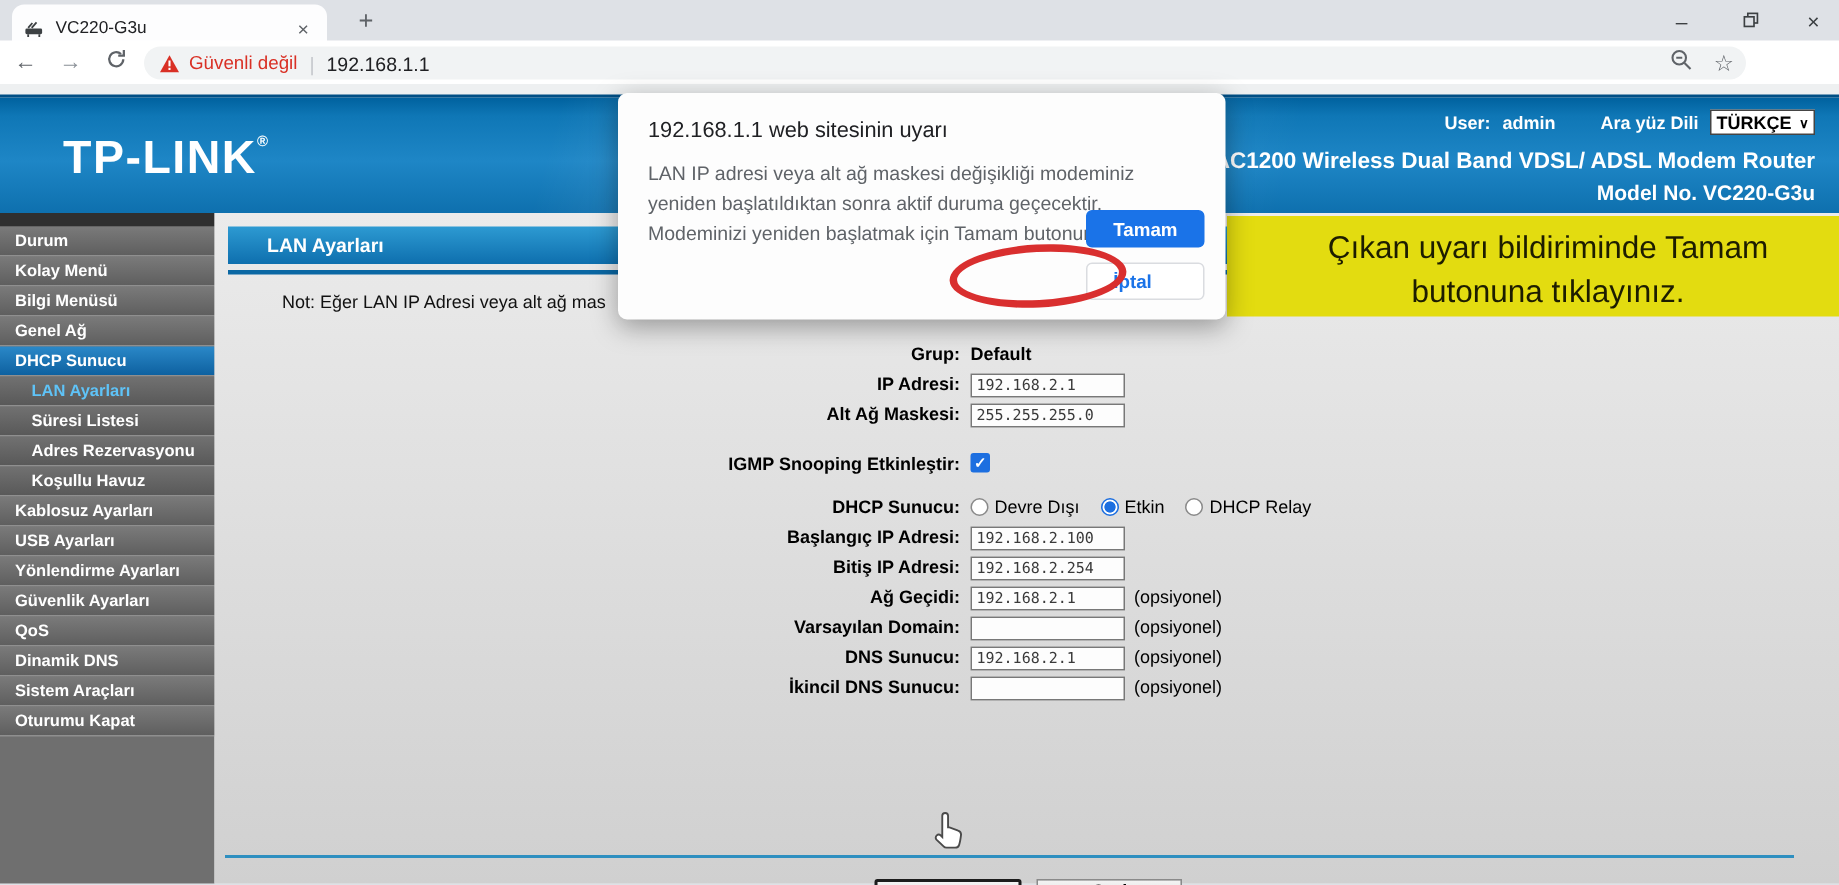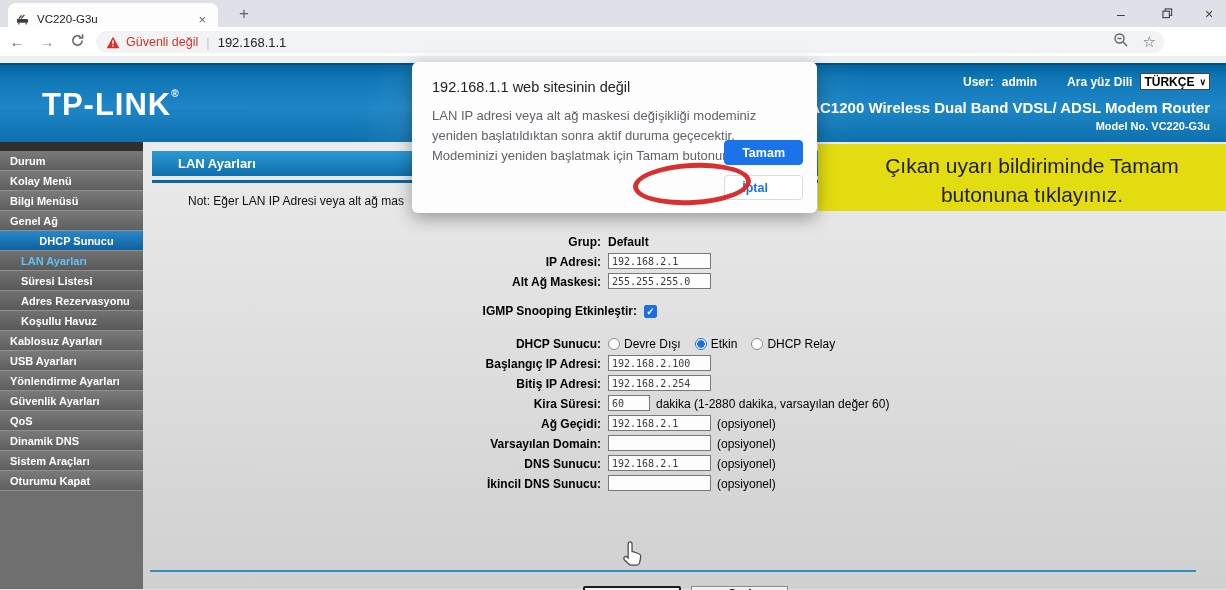--- a/index.html
+++ b/index.html
@@ -44,45 +44,45 @@
     background:linear-gradient(105deg, transparent 30%, rgba(255,255,255,.10) 38%, transparent 46%,
       rgba(255,255,255,.07) 60%, transparent 70%); }
   .logo { position:absolute; left:42px; top:22px; color:#fff; font-size:31px; font-weight:bold;
     letter-spacing:1px; }
   .logo sup { font-size:10px; vertical-align:18px; }
   .hdr-user { position:absolute; right:16px; top:8px; color:#fff; font-size:12px; font-weight:bold;
     display:flex; align-items:center; gap:8px; z-index:2; }
   .lang-select { background:#fff; color:#000; border:1px solid #444; font-size:12px; font-weight:bold;
     padding:0 3px; height:17px; display:flex; align-items:center; gap:5px; }
   .hdr-product { position:absolute; right:16px; top:34px; color:#fff; font-size:15px; font-weight:bold; z-index:2; }
-  .hdr-model { position:absolute; right:16px; top:55px; color:#fff; font-size:11px; font-weight:bold; z-index:2; }
+  .hdr-model { position:absolute; right:16px; top:55px; color:#fff; font-size:14px; font-weight:bold; z-index:2; }
 
   
   .sidebar { position:absolute; left:0; top:86px; width:143px; height:447px; background:#6f6f6f; }
   .sidebar-top { height:9px; background:#2f2f2f; }
   .sb-item { height:20px; line-height:20px; border-bottom:1px solid #8f8f8f; padding-left:10px;
     color:#fff; font-size:11px; font-weight:bold; background:linear-gradient(#7a7a7a,#5f5f5f);
     white-space:nowrap; cursor:default; }
   .sb-item.sub { padding-left:21px; background:linear-gradient(#717171,#595959); }
-  .sb-item.active-main { background:linear-gradient(#2a88c8,#0e61a0);text-align:center; }
+  .sb-item.active-main { background:linear-gradient(#2a88c8,#0e61a0); }
   .sb-item.active-sub { color:#5fc3f7; }
 
   
   .content { position:absolute; left:143px; top:86px; width:1083px; height:447px;
     background:linear-gradient(180deg,#ebebeb,#d0d0d0); }
   .section-bar { position:absolute; left:9px; top:9px; width:1042px; height:25px;
     background:linear-gradient(180deg,#2d9ad2,#0e6fae); color:#fff; font-size:13px; font-weight:bold;
     line-height:25px; padding-left:26px; }
   .section-underline { position:absolute; left:9px; top:38px; width:1042px; height:3px; background:#0a67a3; }
   .note { position:absolute; left:45px; top:52px; width:224px; font-size:12px; color:#111;
     white-space:nowrap; overflow:hidden; }
 
   .form { position:absolute; left:0; top:87px; width:1083px; }
-  .frow { display:flex; align-items:flex-end; height:20px; }
-  .frow.cb { height:16px;margin-left:36px; }
+  .frow { display:flex; align-items:flex-start; height:20px;padding-left:39px; }
+  .frow.cb { height:16px; }
   .lbl { width:465px; text-align:right; font-size:12px; font-weight:bold; color:#000; padding-right:7px;
     white-space:nowrap; }
   .val-static { font-size:12px; font-weight:bold; color:#000; }
   .tinput { width:103px; height:16px; border:1px solid #787878; background:#fdfdfd;
     font-family:"DejaVu Sans Mono", monospace; font-size:10px; color:#3a3a3a; padding:0 3px; }
   .tinput.short { width:42px; }
   .after-txt { font-size:12px; color:#000; margin-left:6px; white-space:nowrap; }
   .spacer10 { height:13px; } .spacer13 { height:13px; }
 
   .cbx { width:13px; height:13px; border:1px solid #8a8a8a; background:#fff; border-radius:2px;
@@ -273,25 +273,20 @@
       </div>
       <div class="frow">
         <span class="lbl">Başlangıç IP Adresi:</span>
         <input class="tinput" value="192.168.2.100" style="">
       </div>
       <div class="frow">
         <span class="lbl">Bitiş IP Adresi:</span>
         <input class="tinput" value="192.168.2.254" style="">
       </div>
       <div class="frow">
-        <span class="lbl">Kira Süresi:</span>
-        <input class="tinput short" value="60" style="">
-        <span class="after-txt">dakika (1-2880 dakika, varsayılan değer 60)</span>
-      </div>
-      <div class="frow">
         <span class="lbl">Ağ Geçidi:</span>
         <input class="tinput" value="192.168.2.1" style="">
         <span class="after-txt">(opsiyonel)</span>
       </div>
       <div class="frow">
         <span class="lbl">Varsayılan Domain:</span>
         <input class="tinput" value="" style="">
         <span class="after-txt">(opsiyonel)</span>
       </div>
       <div class="frow">
@@ -313,21 +308,21 @@
     </div>
   </div>
 
   <div class="banner">
     <div>Çıkan uyarı bildiriminde Tamam</div>
     <div>butonuna tıklayınız.</div>
   </div>
 </div>
 
 <div class="dialog">
-  <div class="dlg-title">192.168.1.1 web sitesinin değil</div>
+  <div class="dlg-title">192.168.1.1 web sitesinin uyarı</div>
   <div class="dlg-body">LAN IP adresi veya alt ağ maskesi değişikliği modeminiz yeniden başlatıldıktan sonra aktif duruma geçecektir. Modeminizi yeniden başlatmak için Tamam butonuna tıklayın.</div>
   <div class="dlg-btns">
     <div class="dlg-btn ok">Tamam</div>
     <div class="dlg-btn cancel">İptal</div>
   </div>
 </div>
 
 <div class="red-ellipse"></div>
 
 <div class="cursor">

